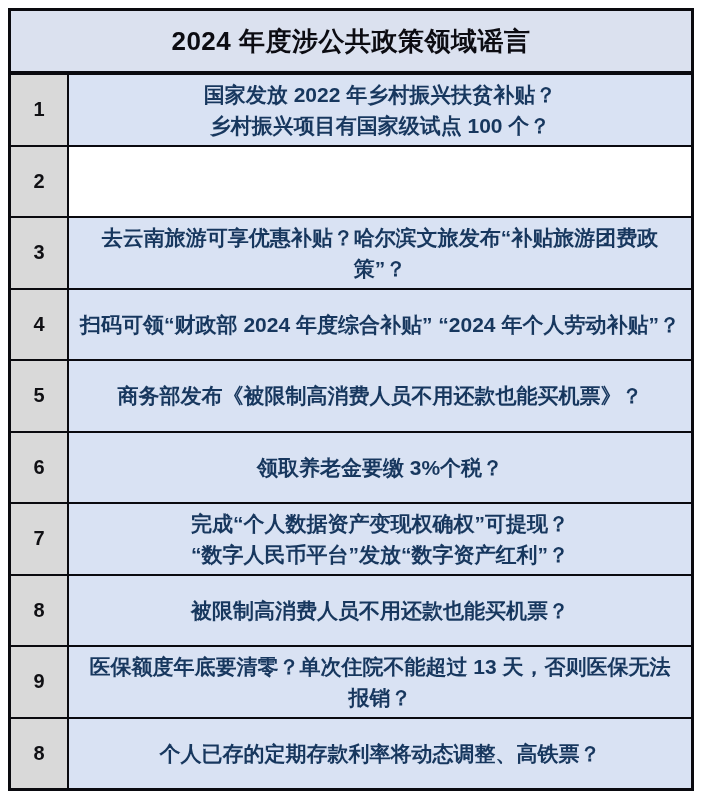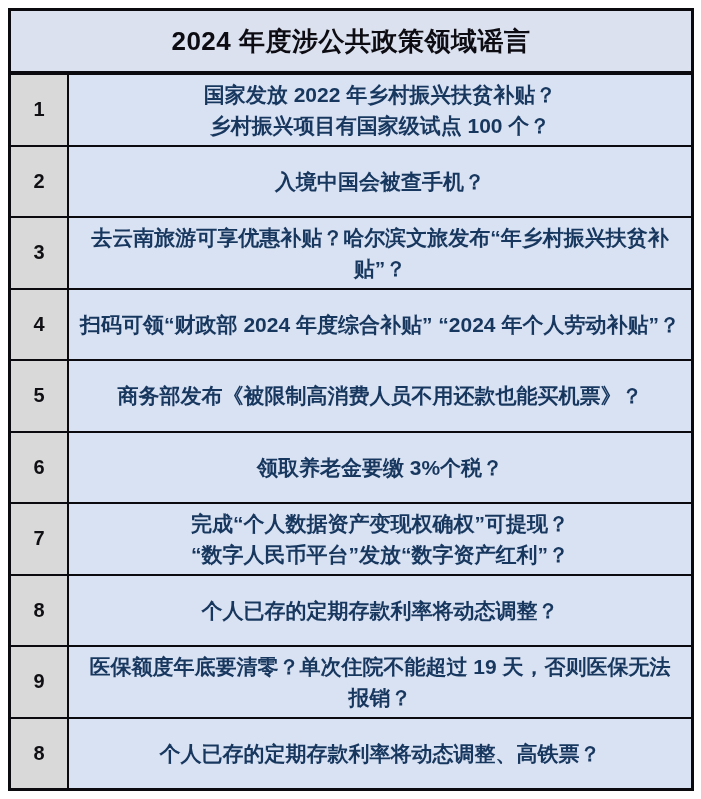--- a/index.html
+++ b/index.html
@@ -99,28 +99,25 @@
     <div class="title-row">2024 年度涉公共政策领域谣言</div>
     <div class="data-row">
         <div class="seq-col">1</div>
         <div class="content-col">
           <div>国家发放 2022 年乡村振兴扶贫补贴？</div>
           <div>乡村振兴项目有国家级试点 100 个？</div>
         </div>
       </div>
       <div class="data-row">
         <div class="seq-col">2</div>
-        <div class="content-col">
-          <div>入境中国会被查手机？</div>
-        </div>
       </div>
       <div class="data-row">
         <div class="seq-col">3</div>
         <div class="content-col">
-          <div>去云南旅游可享优惠补贴？哈尔滨文旅发布“年乡村振兴扶贫补贴”？</div>
+          <div>去云南旅游可享优惠补贴？哈尔滨文旅发布“补贴旅游团费政策”？</div>
         </div>
       </div>
       <div class="data-row">
         <div class="seq-col">4</div>
         <div class="content-col">
           <div>扫码可领“财政部 2024 年度综合补贴” “2024 年个人劳动补贴”？</div>
         </div>
       </div>
       <div class="data-row">
         <div class="seq-col">5</div>
@@ -137,27 +134,27 @@
       <div class="data-row">
         <div class="seq-col">7</div>
         <div class="content-col">
           <div>完成“个人数据资产变现权确权”可提现？</div>
           <div>“数字人民币平台”发放“数字资产红利”？</div>
         </div>
       </div>
       <div class="data-row">
         <div class="seq-col">8</div>
         <div class="content-col">
-          <div>个人已存的定期存款利率将动态调整？</div>
+          <div>被限制高消费人员不用还款也能买机票？</div>
         </div>
       </div>
       <div class="data-row">
         <div class="seq-col">9</div>
         <div class="content-col">
-          <div>医保额度年底要清零？单次住院不能超过 19 天，否则医保无法报销？</div>
+          <div>医保额度年底要清零？单次住院不能超过 13 天，否则医保无法报销？</div>
         </div>
       </div>
       <div class="data-row">
         <div class="seq-col">8</div>
         <div class="content-col">
           <div>个人已存的定期存款利率将动态调整、高铁票？</div>
         </div>
       </div>
       <div style="display:contents" id="table-body"></div>
   </div>

